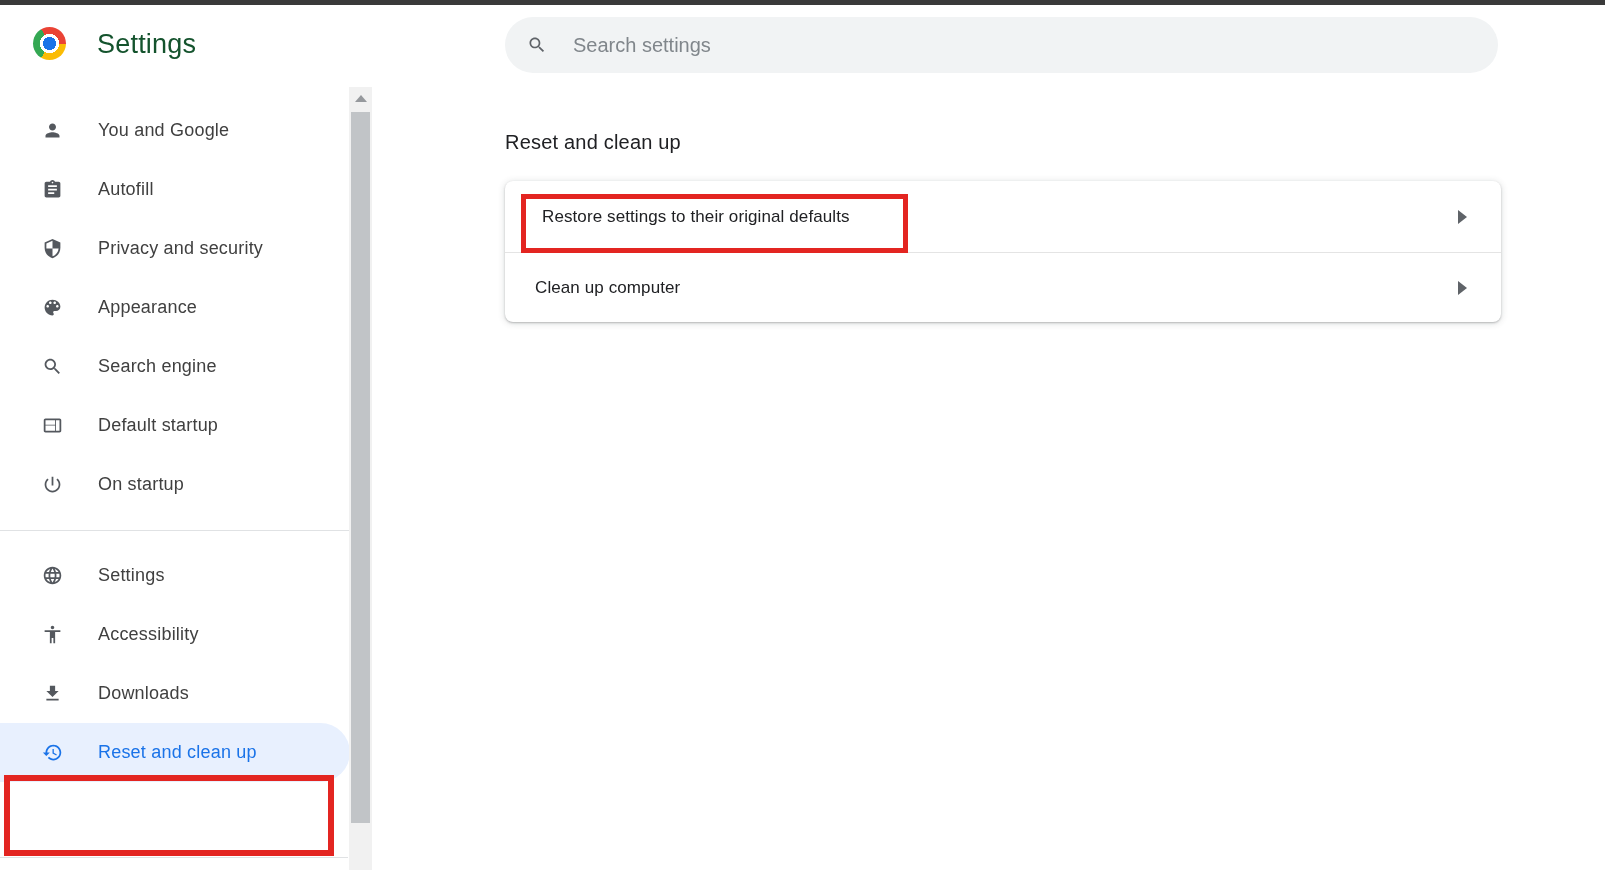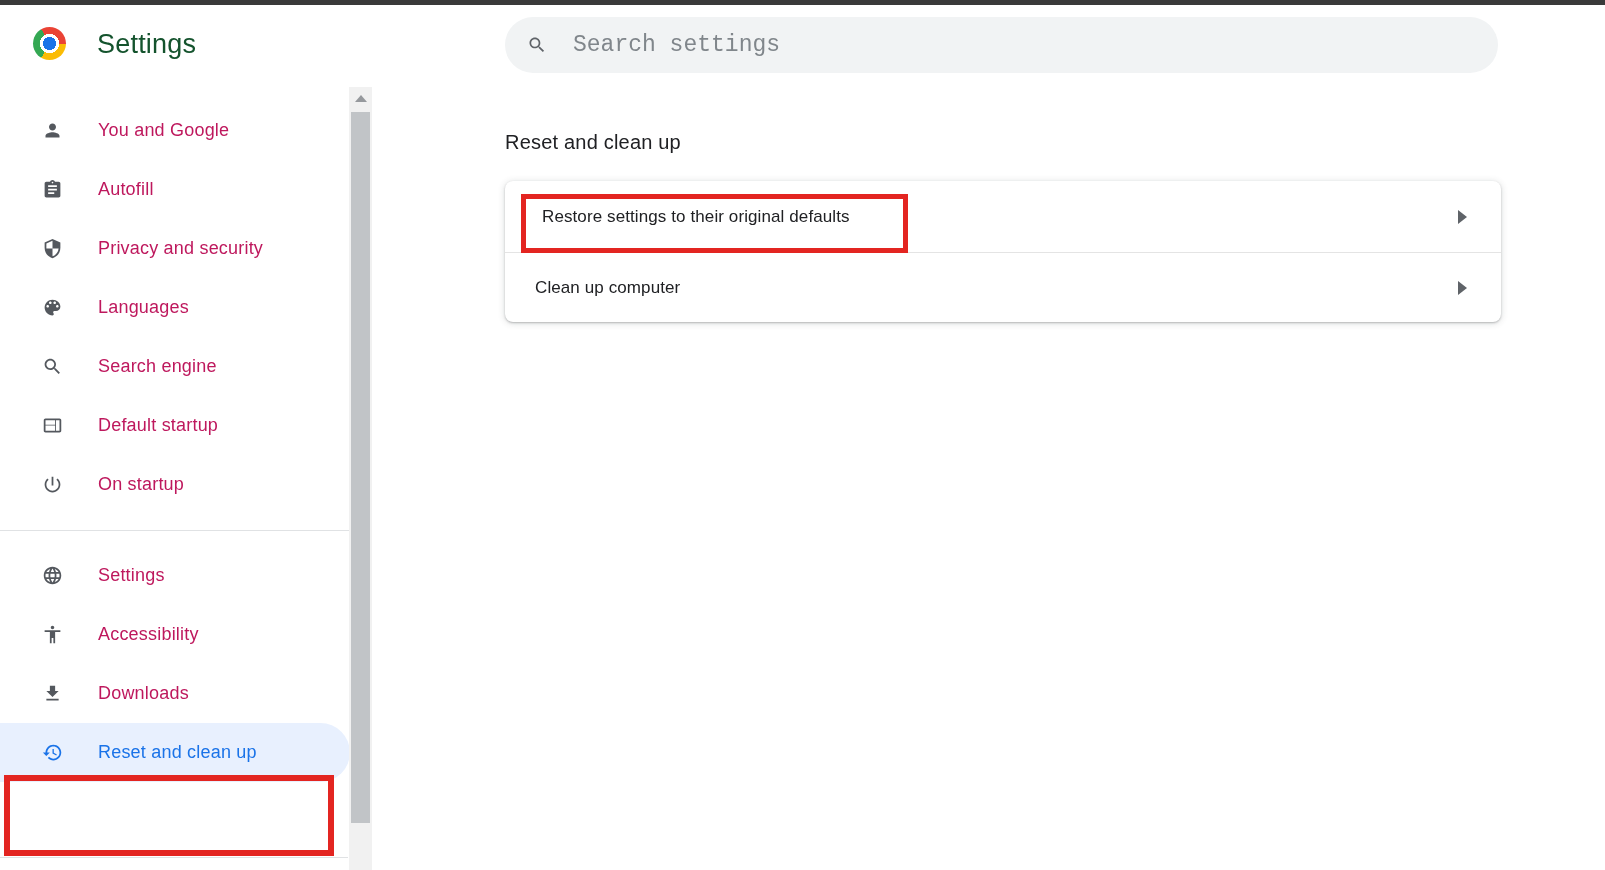--- a/index.html
+++ b/index.html
@@ -15,28 +15,28 @@
   .chrome-logo::after { content:""; position:absolute; inset:0; border-radius:50%;
     background:radial-gradient(circle at center, #1a73e8 0 28%, #ffffff 28% 41%, transparent 41%); }
   .page-title { position:absolute; left:97px; top:29px; font-size:27px; font-weight:500;
     color:#14532d; letter-spacing:0.2px; }
 
   
   .search-bar { position:absolute; left:505px; top:17px; width:993px; height:56px;
     background:#f1f3f4; border-radius:28px; display:flex; align-items:center; padding-left:22px; }
   .search-bar svg { flex:0 0 auto; color:#5f6368; }
   .search-bar input { border:none; outline:none; background:transparent; margin-left:26px;
-    font-size:23px; color:#202124; width:840px; font-family:Liberation Mono, monospace; }
+    font-size:20px; color:#202124; width:840px; font-family:Liberation Sans, sans-serif; }
   .search-bar input::placeholder { color:#80868b; opacity:1; }
 
   
   .sidebar { position:absolute; left:0; top:101px; width:350px; }
   .nav-item { height:59px; display:flex; align-items:center; padding-left:42px; cursor:pointer; }
   .nav-item .nicon { width:21px; height:21px; color:#54585e; flex:0 0 auto; }
-  .nav-item .nlabel { margin-left:35px; font-size:18px; font-weight:500; color:#be185d;
+  .nav-item .nlabel { margin-left:35px; font-size:18px; font-weight:500; color:#404040;
     letter-spacing:0.2px; }
   .nav-item.selected { background:#e8f0fe; border-radius:0 31px 31px 0; }
   .nav-item.selected .nicon { color:#1a73e8; }
   .nav-item.selected .nlabel { color:#1a73e8; }
   .nav-divider { height:1px; background:#e0e2e4; margin:16px 0 15px 0; }
 
   
   .scrollbar { position:absolute; left:349px; top:87px; width:23px; height:783px;
     background:#f1f1f1; z-index:5; }
   .scroll-up { position:absolute; left:0; top:0; width:23px; height:22px;
@@ -102,21 +102,21 @@
     <svg class="nicon" viewBox="0 0 24 24" fill="currentColor">
         <path d="M12 1L3 5v6c0 5.55 3.84 10.74 9 12 5.16-1.26 9-6.45 9-12V5l-9-4zm0 10.99h7c-.53 4.12-3.28 7.79-7 8.94V12H5V6.3l7-3.11v8.8z"></path>
       </svg>
     <span class="nlabel">Privacy and security</span>
   </div>
 
   <div class="nav-item">
     <svg class="nicon" viewBox="0 0 24 24" fill="currentColor">
         <path d="M12 3c-4.97 0-9 4.03-9 9s4.03 9 9 9c.83 0 1.5-.67 1.5-1.5 0-.39-.15-.74-.39-1.01-.23-.26-.38-.61-.38-.99 0-.83.67-1.5 1.5-1.5H16c2.76 0 5-2.24 5-5 0-4.42-4.03-8-9-8zm-5.5 9c-.83 0-1.5-.67-1.5-1.5S5.67 9 6.5 9 8 9.67 8 10.5 7.33 12 6.5 12zm3-4C8.67 8 8 7.33 8 6.5S8.67 5 9.5 5s1.5.67 1.5 1.5S10.33 8 9.5 8zm5 0c-.83 0-1.5-.67-1.5-1.5S13.67 5 14.5 5s1.5.67 1.5 1.5S15.33 8 14.5 8zm3 4c-.83 0-1.5-.67-1.5-1.5S16.67 9 17.5 9s1.5.67 1.5 1.5-.67 1.5-1.5 1.5z"></path>
       </svg>
-    <span class="nlabel">Languages</span>
+    <span class="nlabel">Appearance</span>
   </div>
 
   <div class="nav-item">
     <svg class="nicon" viewBox="0 0 24 24" fill="currentColor">
         <path d="M15.5 14h-.79l-.28-.27C15.41 12.59 16 11.11 16 9.5 16 5.91 13.09 3 9.5 3S3 5.91 3 9.5 5.91 16 9.5 16c1.61 0 3.09-.59 4.23-1.57l.27.28v.79l5 4.99L20.49 19l-4.99-5zm-6 0C7.01 14 5 11.99 5 9.5S7.01 5 9.5 5 14 7.01 14 9.5 11.99 14 9.5 14z"></path>
       </svg>
     <span class="nlabel">Search engine</span>
   </div>
 
   <div class="nav-item">

